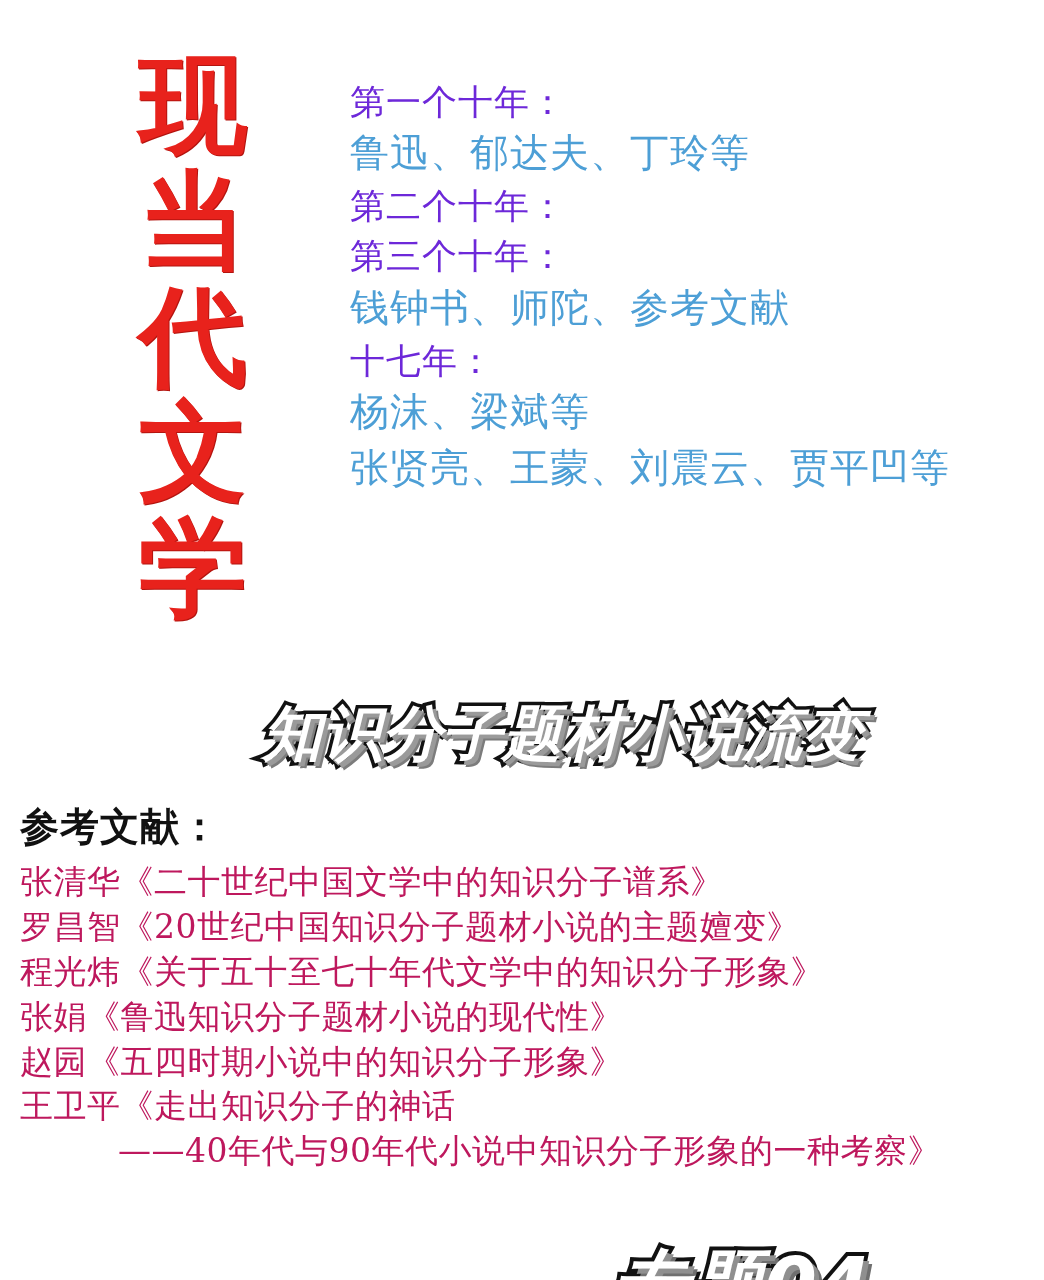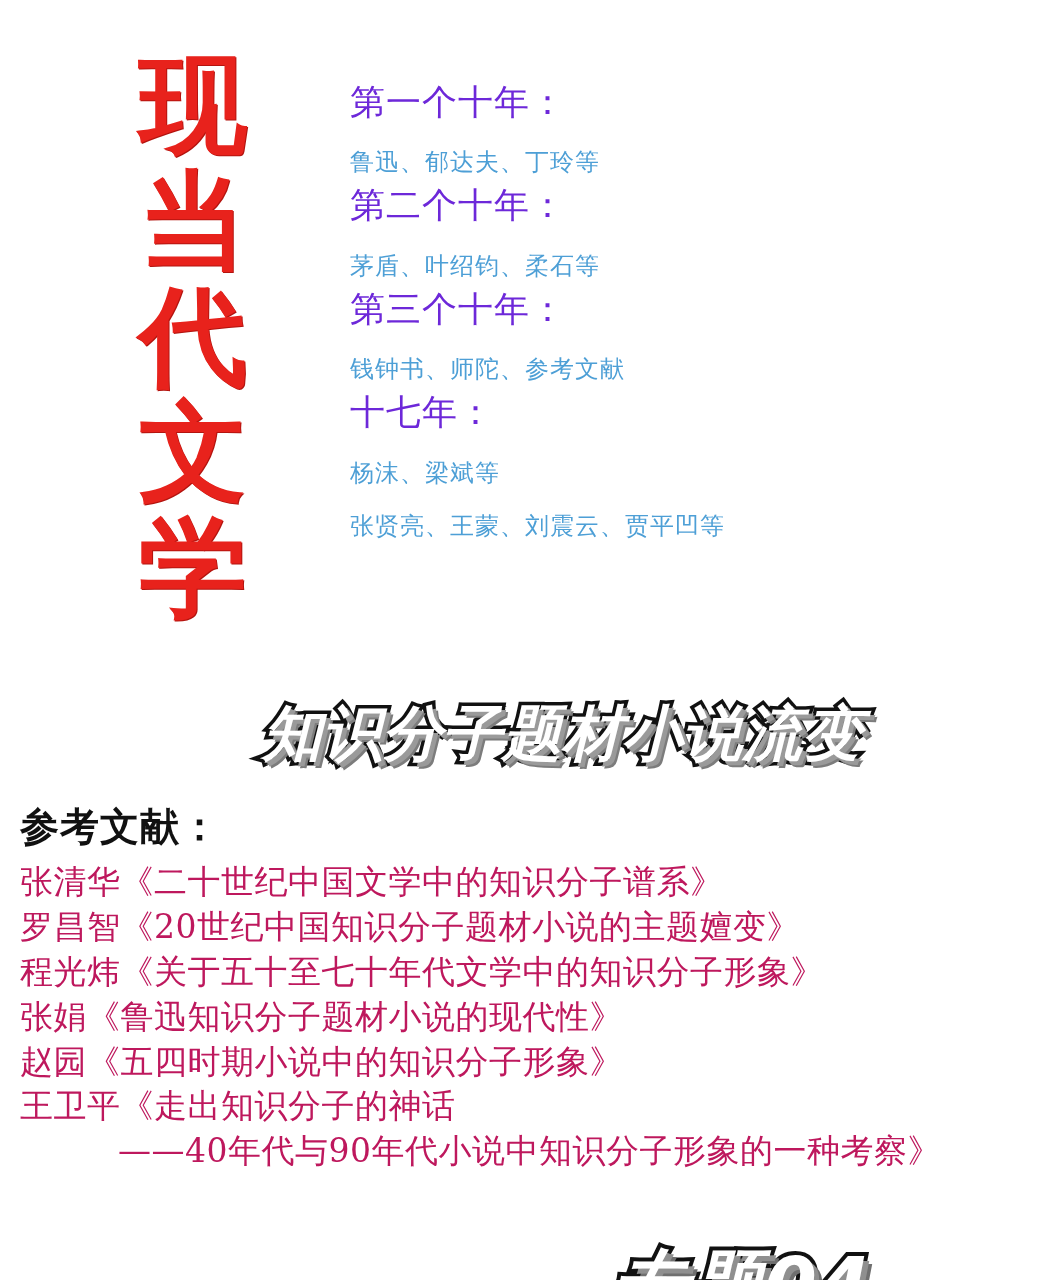--- a/index.html
+++ b/index.html
@@ -47,25 +47,24 @@
   .decade-group { margin-bottom: 2px; }
   .decade-label {
     font-family: "DejaVu Serif", "Liberation Serif", serif;
     font-size: 35px;
     color: #6d28d9;
     line-height: 1.38;
     letter-spacing: 1px;
   }
   .decade-authors {
     font-family: "DejaVu Serif", "Liberation Serif", serif;
-    font-size: 24px;
+    font-size: 39px;
     color: #4d9fd6;
     line-height: 1.38;
     letter-spacing: 1px;
-    margin-top: 20px;
   }
 
   
   #headline {
     position: absolute;
     left: 262px;
     top: 694px;
     font-family: "DejaVu Sans", "Liberation Sans", sans-serif;
     font-size: 60px;
     font-weight: 700;
@@ -135,21 +134,20 @@
   <div class="ch">学</div>
 </div>
 
 <div id="decade-list">
   <div class="decade-group">
     <div class="decade-label">第一个十年：</div>
     <div class="decade-authors">鲁迅、郁达夫、丁玲等</div>
   </div>
   <div class="decade-group">
     <div class="decade-label">第二个十年：</div>
-    <div class="decade-authors">茅盾、叶绍钧、柔石等</div>
   </div>
   <div class="decade-group">
     <div class="decade-label">第三个十年：</div>
     <div class="decade-authors">钱钟书、师陀、参考文献</div>
   </div>
   <div class="decade-group">
     <div class="decade-label">十七年：</div>
     <div class="decade-authors">杨沫、梁斌等</div>
   </div>
   <div class="decade-group">

